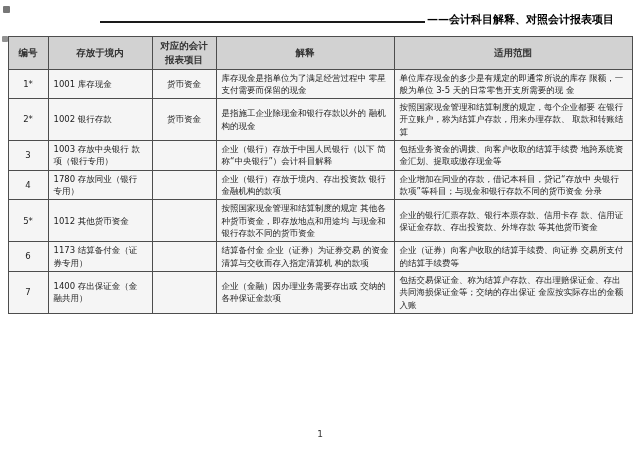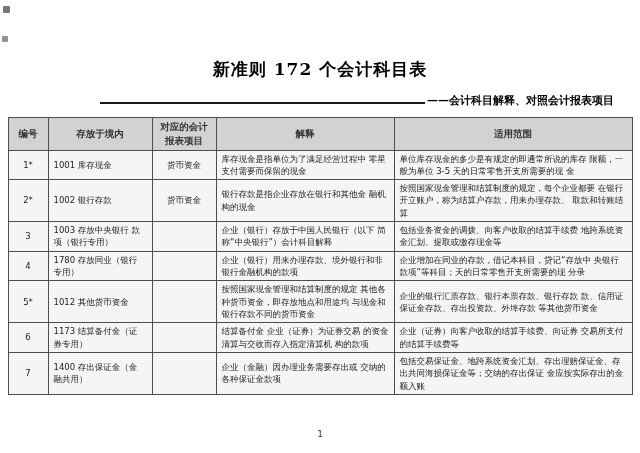--- a/index.html
+++ b/index.html
@@ -79,21 +79,20 @@
     color:#333;
   }
 </style>
 </head>
 <body>
 
 <div class="page">
   <div class="artifact artifact-1"></div>
   <div class="artifact artifact-2"></div>
 
-  <h1 class="title">新准则 172 个会计科目表</h1>
 
   <div class="subtitle-row">
     <div class="subtitle-line"></div>
     <div class="subtitle">——会计科目解释、对照会计报表项目</div>
   </div>
 
   <table class="acct">
     <colgroup>
       <col style="width:40px">
       <col style="width:104px">
@@ -115,55 +114,55 @@
           <td class="cell-no">1*</td>
           <td class="cell-name">1001 库存现金</td>
           <td class="cell-report">货币资金</td>
           <td class="cell-expl">库存现金是指单位为了满足经营过程中 零星支付需要而保留的现金</td>
           <td class="cell-scope">单位库存现金的多少是有规定的即通常所说的库存 限额，一般为单位 3-5 天的日常零售开支所需要的现 金</td>
         </tr>
         <tr>
           <td class="cell-no">2*</td>
           <td class="cell-name">1002 银行存款</td>
           <td class="cell-report">货币资金</td>
-          <td class="cell-expl">银行存款是指企业存放在银行和其他金 融机构的现金</td>
+          <td class="cell-expl">是指施工企业除现金和银行存款以外的 融机构的现金</td>
           <td class="cell-scope">按照国家现金管理和结算制度的规定，每个企业都要 在银行开立账户，称为结算户存款，用来办理存款、 取款和转账结算</td>
         </tr>
         <tr>
           <td class="cell-no">3</td>
           <td class="cell-name">1003 存放中央银行 款项（银行专用）</td>
           <td class="cell-report"></td>
           <td class="cell-expl">企业（银行）存放于中国人民银行（以下 简称“中央银行”）会计科目解释</td>
           <td class="cell-scope">包括业务资金的调拨、向客户收取的结算手续费 地跨系统资金汇划、提取或缴存现金等</td>
         </tr>
         <tr>
           <td class="cell-no">4</td>
           <td class="cell-name">1780 存放同业（银行 专用）</td>
           <td class="cell-report"></td>
-          <td class="cell-expl">企业（银行）用来办理存款、境外银行和非 银行金融机构的款项</td>
-          <td class="cell-scope">企业增加在同业的存款，借记本科目，贷记“存放中 央银行款项”等科目；天的日常零售开支所需要的现 分录</td>
+          <td class="cell-expl">企业（银行）存放于境内、存出投资款 银行金融机构的款项</td>
+          <td class="cell-scope">企业增加在同业的存款，借记本科目，贷记“存放中 央银行款项”等科目；与现金和银行存款不同的货币资金 分录</td>
         </tr>
         <tr>
           <td class="cell-no">5*</td>
           <td class="cell-name">1012 其他货币资金</td>
           <td class="cell-report"></td>
           <td class="cell-expl">按照国家现金管理和结算制度的规定 其他各种货币资金，即存放地点和用途均 与现金和银行存款不同的货币资金</td>
-          <td class="cell-scope">企业的银行汇票存款、银行本票存款、银行存款 款、信用证保证金存款、存出投资款、外埠存款 等其他货币资金</td>
+          <td class="cell-scope">企业的银行汇票存款、银行本票存款、信用卡存 款、信用证保证金存款、存出投资款、外埠存款 等其他货币资金</td>
         </tr>
         <tr>
           <td class="cell-no">6</td>
           <td class="cell-name">1173 结算备付金（证 券专用）</td>
           <td class="cell-report"></td>
           <td class="cell-expl">结算备付金 企业（证券）为证券交易 的资金清算与交收而存入指定清算机 构的款项</td>
           <td class="cell-scope">企业（证券）向客户收取的结算手续费、向证券 交易所支付的结算手续费等</td>
         </tr>
         <tr>
           <td class="cell-no">7</td>
           <td class="cell-name">1400 存出保证金（金 融共用）</td>
           <td class="cell-report"></td>
           <td class="cell-expl">企业（金融）因办理业务需要存出或 交纳的各种保证金款项</td>
-          <td class="cell-scope">包括交易保证金、地跨系统资金汇划、存出理赔保证金、存出共同海损保证金等；交纳的存出保证 金应按实际存出的金额入账</td>
+          <td class="cell-scope">包括交易保证金、称为结算户存款、存出理赔保证金、存出共同海损保证金等；交纳的存出保证 金应按实际存出的金额入账</td>
         </tr>
       </tbody>
   </table>
 
   <div class="page-number">1</div>
 </div>
 
 </body></html>

